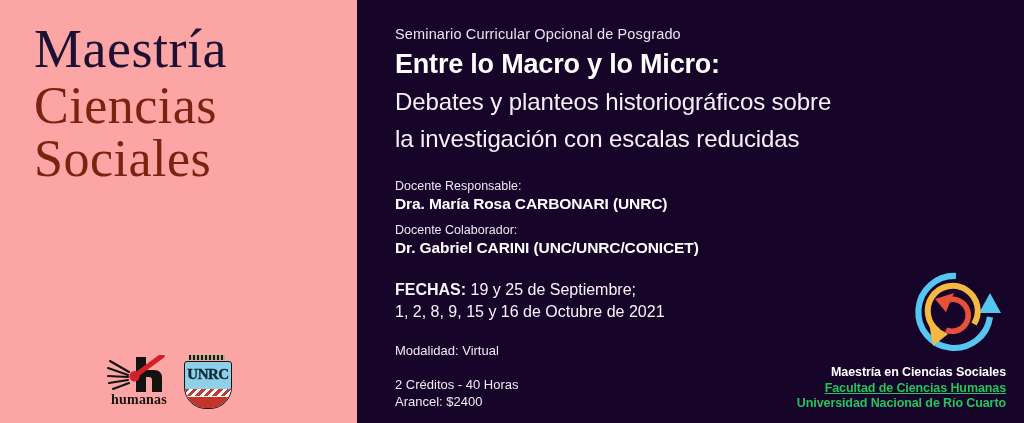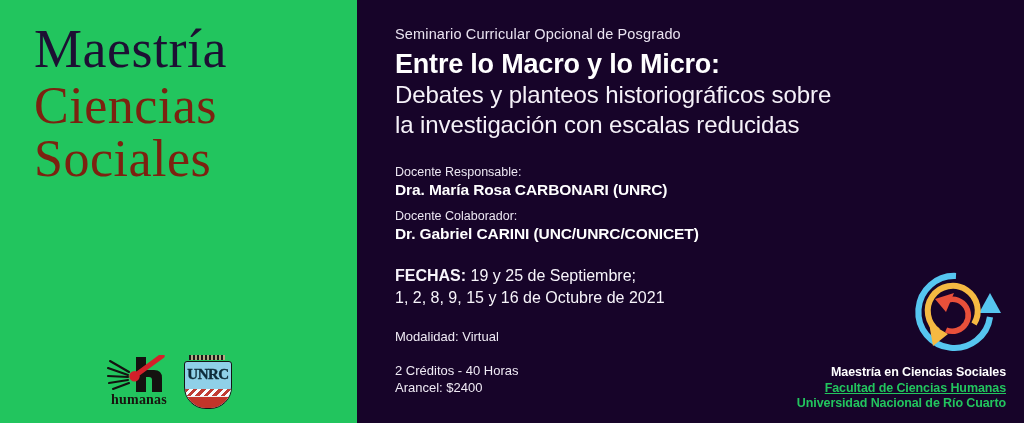--- a/index.html
+++ b/index.html
@@ -14,21 +14,21 @@
     overflow: hidden;
     font-family: "Liberation Sans", sans-serif;
     display: flex;
   }
 
   
   .left-panel {
     position: relative;
     width: 357px;
     height: 423px;
-    background: #22c55e;
+    background: #fca5a5;
     flex: 0 0 357px;
   }
   .brand-block {
     position: absolute;
     left: 34px;
     top: 22px;
     width: 300px;
   }
   .brand-line {
     font-family: "Liberation Serif", serif;
@@ -169,21 +169,21 @@
     line-height: 1.14;
     letter-spacing: -0.2px;
     color: #ffffff;
   }
   .title-sub {
     font-size: 24px;
     font-weight: normal;
     line-height: 1.2;
     letter-spacing: -0.1px;
     color: #f5f1f8;
-    margin-top: 1px;
+    margin-top: 8px;
   }
 
   .staff-block { margin-top: 26px; }
   .staff-label {
     font-size: 12.5px;
     font-weight: normal;
     color: #ece7f2;
     margin-bottom: 2px;
   }
   .staff-name {

